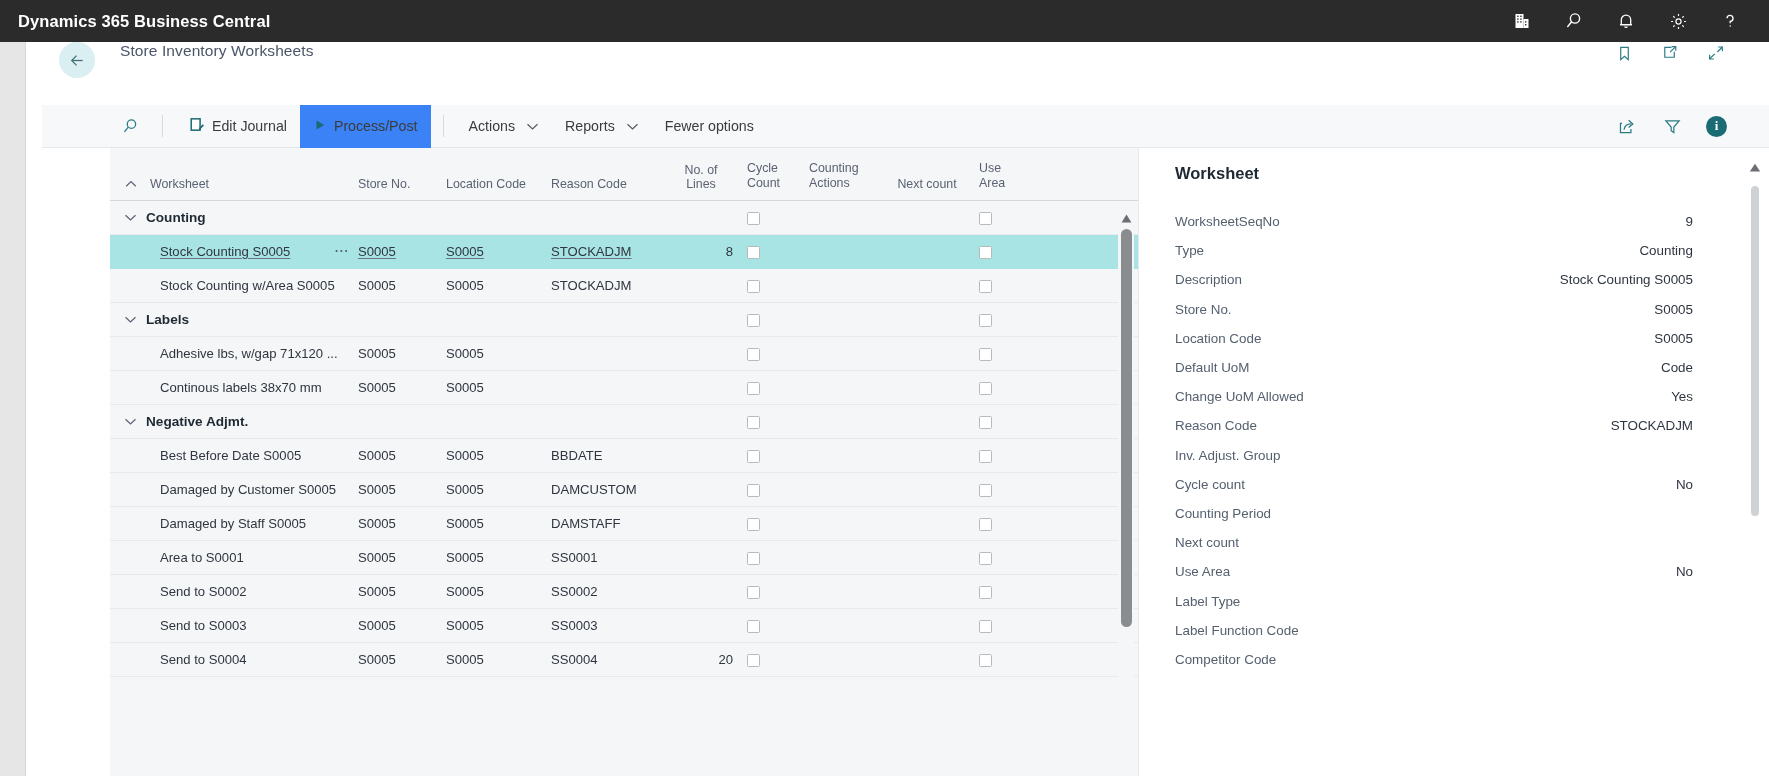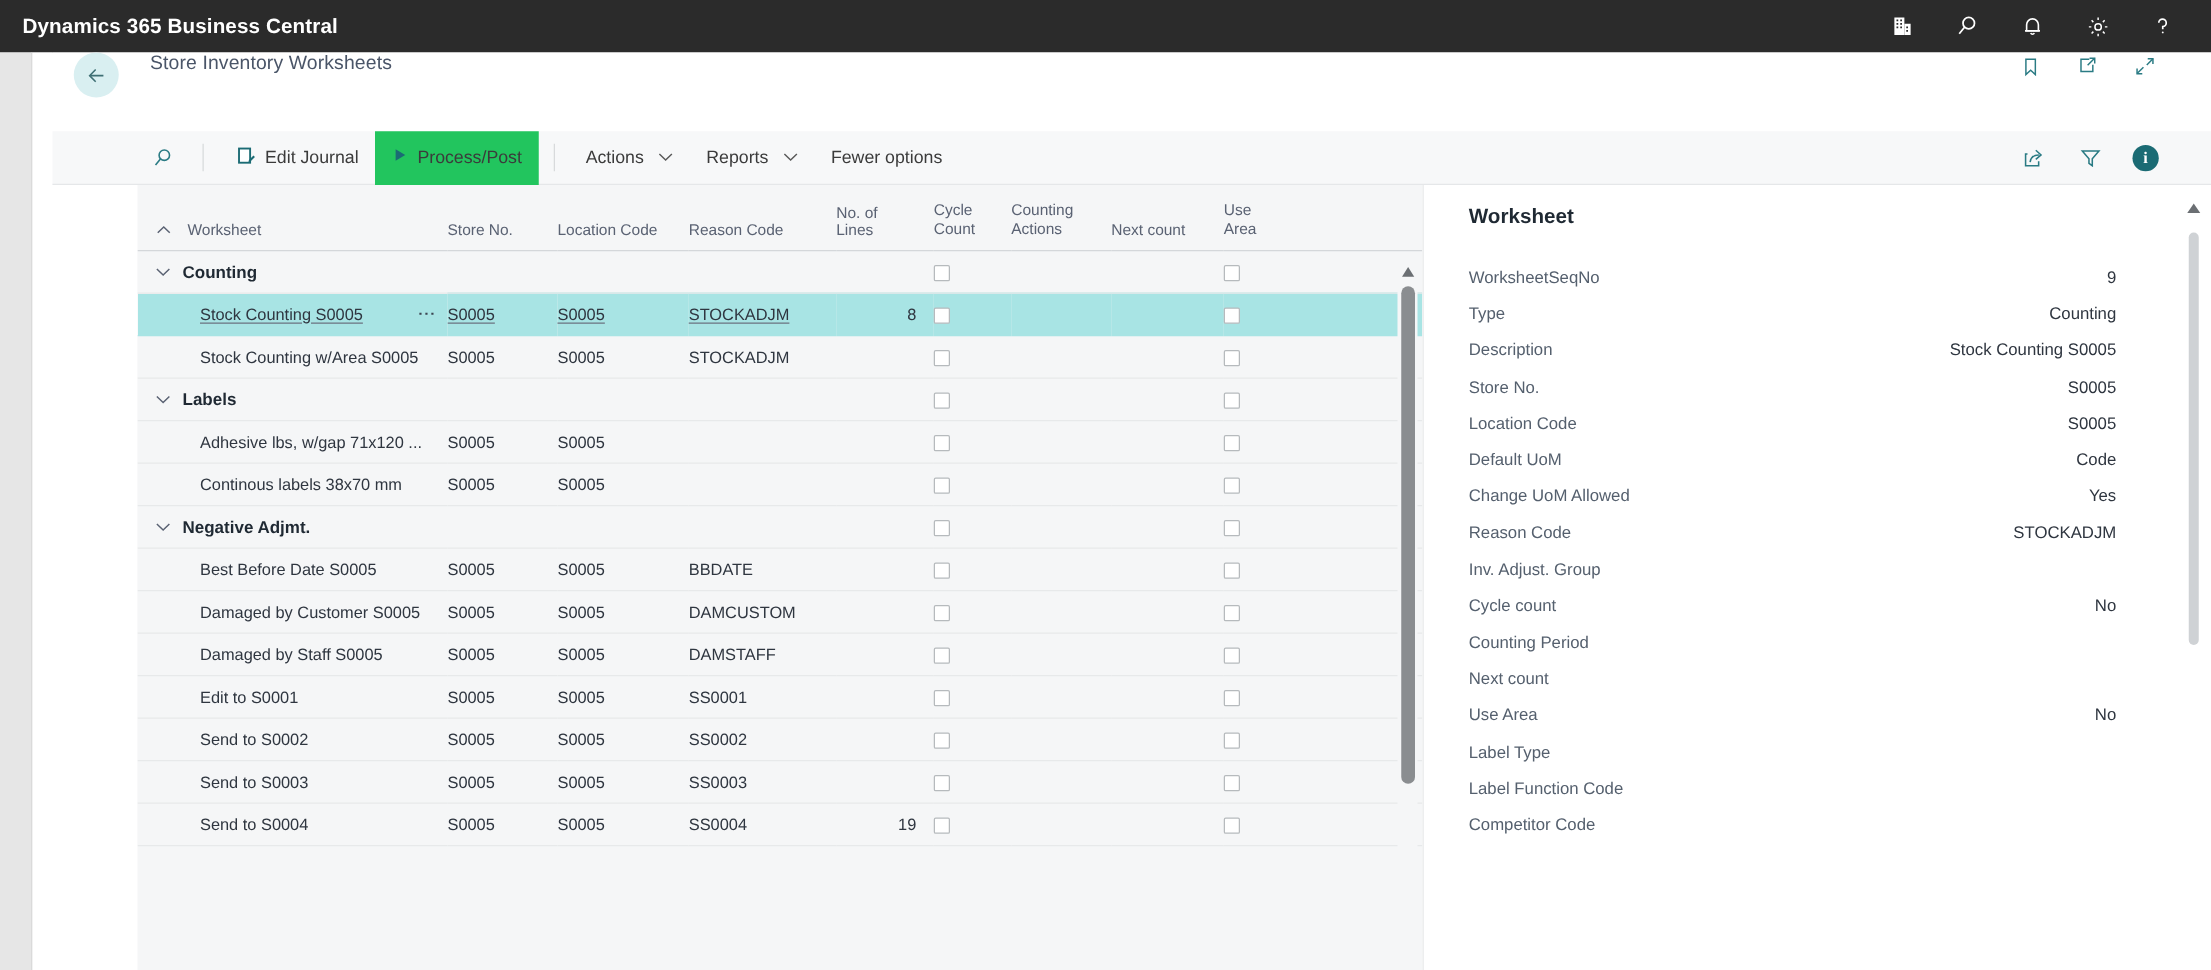--- a/index.html
+++ b/index.html
@@ -70,21 +70,21 @@
     margin-left:68px; cursor:pointer; color:#2a7b84;
   }
   .rb-div {
     width:1px; height:22px; background:#d8dadc; margin:0 12px;
   }
   .rb-item {
     height:43px; display:flex; align-items:center; gap:7px;
     padding:0 13px; font-size:14.2px; color:#3b3b3b; cursor:pointer;
     white-space:nowrap;
   }
-  .rb-item.active { background:#22c55e; }
+  .rb-item.active { background:#3b82f6; }
   .rb-caret { margin-left:4px; color:#5a5a5a; }
   .ribbon-right { margin-left:auto; display:flex; align-items:center; gap:23px; margin-right:42px; }
   .rb-ricon { width:22px; height:22px; display:flex; align-items:center; justify-content:center; cursor:pointer; color:#2a7b84; }
   .info-badge {
     width:21px; height:21px; border-radius:50%; background:#1b6b74;
     color:#fff; font-size:13px; font-weight:bold; font-family:"Liberation Serif", serif;
     display:flex; align-items:center; justify-content:center; cursor:pointer;
   }
 
   
@@ -103,21 +103,21 @@
   .tbl col.c-next  { width:90px; }
   .tbl col.c-use   { width:159px; }
 
   thead th {
     font-size:12.4px; font-weight:normal; color:#5a6273;
     vertical-align:bottom; padding:0 0 9px 0; height:52px;
     border-bottom:1px solid #d4d7da; background:#f5f6f7;
   }
   th.th-ws { text-align:left; padding-left:40px; position:relative; }
   th.th-left { text-align:left; }
-  th.th-right { text-align:left; padding-right:14px; }
+  th.th-right { text-align:center; padding-right:14px; }
   th.th-center { text-align:left; padding-left:0px; }
   .sort-caret {
     position:absolute; left:15px; bottom:9px; color:#5a6273;
   }
   .th-two { line-height:1.18; }
 
   tbody tr { height:34px; }
   tbody td {
     font-size:13.1px; color:#2f3640; border-bottom:1px solid #e7e9ea;
     background:#f5f6f7; vertical-align:middle;
@@ -500,21 +500,21 @@
           <td class="c-left">S0005</td>
           <td class="c-left">S0005</td>
           <td class="c-left">DAMSTAFF</td>
           <td class="c-right"></td>
           <td class="chk-wrap"><span class="chk"></span></td>
           <td></td>
           <td class="c-right"></td>
           <td class="chk-wrap"><span class="chk"></span></td>
         </tr>
         <tr class="item-row">
-          <td class="item-cell"><span class="">Edit to S0001</span></td>
+          <td class="item-cell"><span class="">Area to S0001</span></td>
           <td class="c-left">S0005</td>
           <td class="c-left">S0005</td>
           <td class="c-left">SS0001</td>
           <td class="c-right"></td>
           <td class="chk-wrap"><span class="chk"></span></td>
           <td></td>
           <td class="c-right"></td>
           <td class="chk-wrap"><span class="chk"></span></td>
         </tr>
         <tr class="item-row">
@@ -537,21 +537,21 @@
           <td class="chk-wrap"><span class="chk"></span></td>
           <td></td>
           <td class="c-right"></td>
           <td class="chk-wrap"><span class="chk"></span></td>
         </tr>
         <tr class="item-row">
           <td class="item-cell"><span class="">Send to S0004</span></td>
           <td class="c-left">S0005</td>
           <td class="c-left">S0005</td>
           <td class="c-left">SS0004</td>
-          <td class="c-right">19</td>
+          <td class="c-right">20</td>
           <td class="chk-wrap"><span class="chk"></span></td>
           <td></td>
           <td class="c-right"></td>
           <td class="chk-wrap"><span class="chk"></span></td>
         </tr>
       </tbody>
   </table>
 </div>
 
 <div class="list-scroll">

